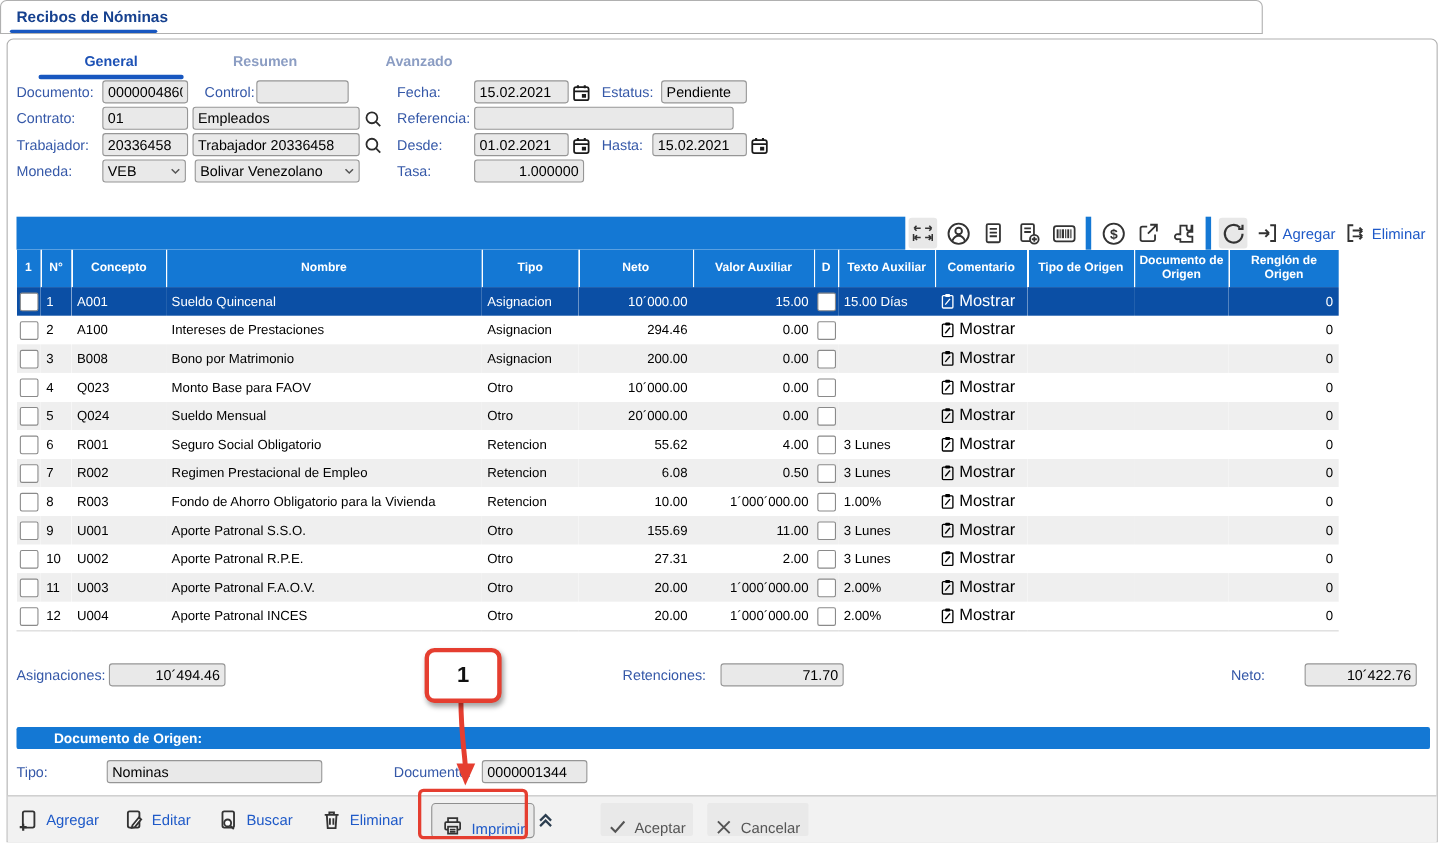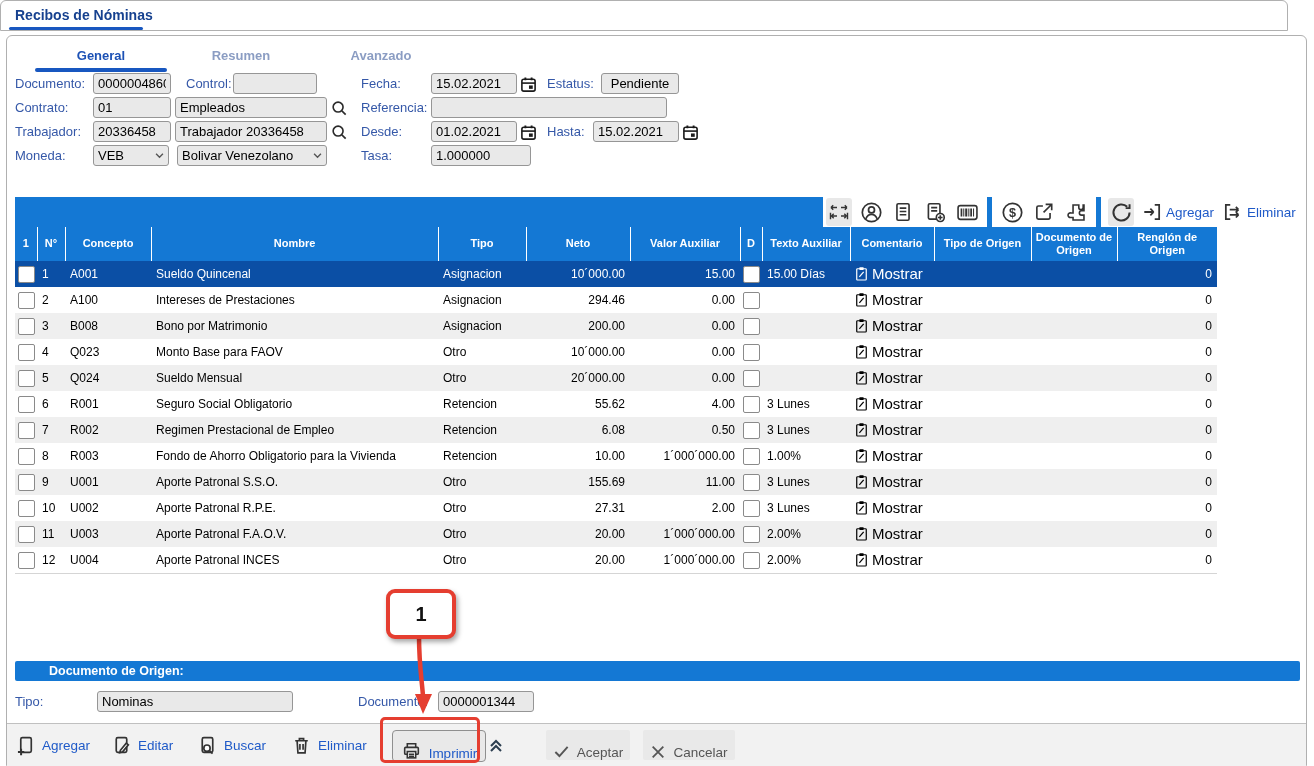--- a/index.html
+++ b/index.html
@@ -1,36 +1,36 @@
 <!DOCTYPE html>
 <html><head>
 <meta charset="utf-8">
 <style>
   html,body{margin:0;padding:0}
   body{width:1314px;height:766px;position:relative;background:#fff;
        font-family:"Liberation Sans",sans-serif;overflow:hidden;color:#000}
   
-  .titlebar{position:absolute;left:0;top:0;width:1288px;height:31px;border:1px solid #b0b0b0;
+  .titlebar{position:absolute;left:0;top:0;width:1148px;height:31px;border:1px solid #b0b0b0;
             border-radius:6px 6px 0 0;box-sizing:border-box;background:#fff}
   .app-title{position:absolute;left:14px;top:6px;font-size:14px;font-weight:bold;color:#16418f}
   .title-underline{position:absolute;left:8px;top:26px;width:134px;height:3px;background:#1857c0;border-radius:2px}
   
   .panel{position:absolute;left:6px;top:35px;width:1301px;height:731px;border:1px solid #b0b0b0;
          border-radius:6px 6px 0 0;box-sizing:border-box;background:#fff}
   
   .tab{position:absolute;top:6px;width:140px;text-align:center;font-size:13px;font-weight:bold;
        color:#8b9dc3;padding:6px 0;cursor:pointer}
   .tab.active{color:#1c51b5}
   .tab.active::after{content:"";position:absolute;left:4px;right:4px;bottom:-3px;height:4px;background:#1857c0;border-radius:2px}
   
   .frow{position:absolute;left:8px;right:8px;height:22px}
   .lbl{position:absolute;top:3px;color:#3558a8;font-size:13px;white-space:nowrap}
   .inp{position:absolute;top:0;background:#e9e9e9;border:1px solid #969696;border-radius:3px;height:21px;
        font:13px "Liberation Sans",sans-serif;padding:0 4px;box-sizing:border-box;color:#000}
-  .inp.num{}
+  .inp.num{text-align:right}
   .sel{position:absolute;top:0;background:#e9e9e9;border:1px solid #969696;border-radius:3px;height:21px;
        box-sizing:border-box;font-size:13px;display:flex;align-items:center;justify-content:space-between;
        padding:0 4px;cursor:pointer}
   .fieldbtn{position:absolute;top:1px;width:20px;height:20px;display:flex;align-items:center;justify-content:center;cursor:pointer}
   
   .gtb{position:absolute;left:8px;top:161px;width:1285px;height:30px;display:flex;align-items:center;background:#fff}
   .band{width:808px;height:30px;background:#1478d4;flex:none}
   .vsep{width:5px;height:30px;background:#1478d4;margin:0 4px;flex:none}
   .ib{width:26px;height:28px;margin:0 3px;display:flex;align-items:center;justify-content:center;cursor:pointer;flex:none}
   .ib.gray{background:#e8e8e8;border-radius:3px}
@@ -91,21 +91,21 @@
     <input class="inp" style="left: 416px; width: 86px;" value="15.02.2021">
     <span class="fieldbtn" style="left:503px">
       <svg class="ic" width="17" height="17" viewBox="0 0 18 18" fill="none" stroke="#1b1b1b" stroke-width="1.7">
           <rect x="2" y="3.5" width="14" height="12.5" rx="2"></rect>
           <path d="M2 7.5h14"></path>
           <path d="M5.7 1.5v3M12.3 1.5v3" stroke-width="2"></path>
           <rect x="9.5" y="10" width="4" height="3.6" fill="#1b1b1b" stroke="none"></rect>
         </svg>
     </span>
     <span class="lbl" style="left:532px">Estatus:</span>
-    <input class="inp" style="left: 586px; width: 78px; text-align: center;" value="Pendiente">
+    <input class="inp" style="left: 586px; width: 78px;" value="Pendiente">
   </div>
 
   <div class="frow" style="top:61px">
     <span class="lbl" style="left:0">Contrato:</span>
     <input class="inp" style="left: 78px; width: 78px;" value="01">
     <input class="inp" style="left: 160px; width: 152px;" value="Empleados">
     <span class="fieldbtn" style="left:314px">
       <svg class="ic" width="18" height="18" viewBox="0 0 20 20" fill="none" stroke="#2b2b2b" stroke-width="1.8">
           <circle cx="9" cy="9" r="5.5"></circle>
           <path d="M13.2 13.2l4.2 4.2"></path>
@@ -543,20 +543,28 @@
               </svg>
               <span>Mostrar</span>
             </span></td>
           <td></td>
           <td></td>
           <td class="rnum">0</td>
         </tr>
       </tbody>
   </table>
 
+  <div class="frow" style="top:567px">
+    <span class="lbl" style="left:0">Asignaciones:</span>
+    <input class="inp num" style="left: 84px; width: 106px;" value="10´494.46">
+    <span class="lbl" style="left:551px">Retenciones:</span>
+    <input class="inp num" style="left: 640px; width: 112px;" value="71.70">
+    <span class="lbl" style="left:1104px">Neto:</span>
+    <input class="inp num" style="left: 1171px; width: 102px;" value="10´422.76">
+  </div>
 
   <div class="secbar">Documento de Origen:</div>
   <div class="frow" style="top:655px">
     <span class="lbl" style="left:0">Tipo:</span>
     <input class="inp" style="left: 82px; width: 196px;" value="Nominas">
     <span class="lbl" style="left:343px">Documento:</span>
     <input class="inp" style="left: 423px; width: 96px;" value="0000001344">
   </div>
 
   <div class="btoolbar">

